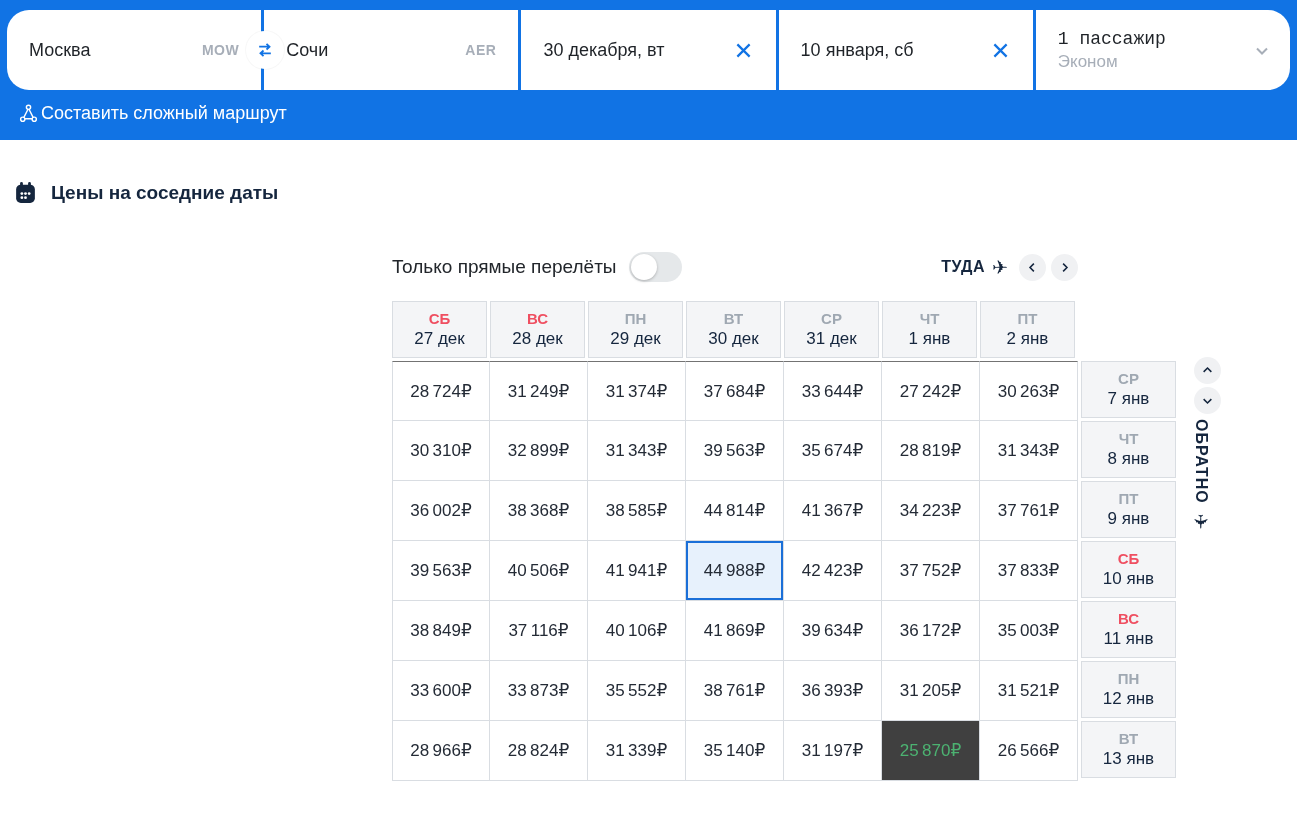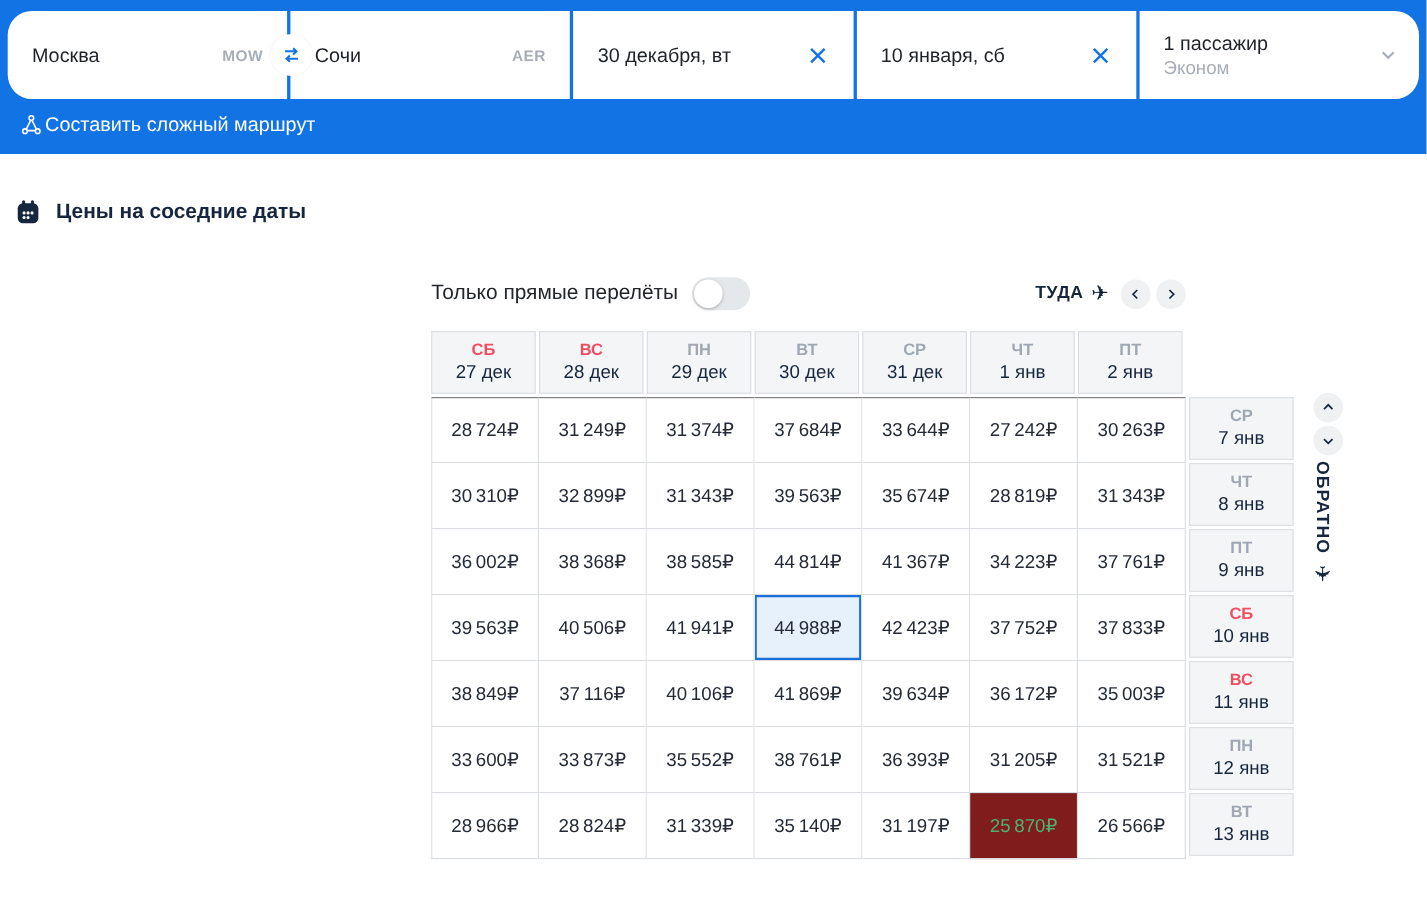--- a/index.html
+++ b/index.html
@@ -9,21 +9,21 @@
   .search-bar { background:#1173e4; padding:10px 7px 4px 7px; }
   .fields { position:relative; display:flex; gap:3px; height:80px; }
   .field { flex:1; background:#fff; display:flex; align-items:center; justify-content:space-between; padding:0 22px; }
   .field.first { border-radius:22px 0 0 22px; }
   .field.last  { border-radius:0 22px 22px 0; }
   .city { font-size:18px; color:#1f2328; }
   .iata { font-size:14px; font-weight:bold; color:#a7aeb8; letter-spacing:.5px; }
   .date-text { font-size:18px; color:#1f2328; }
   .clear-btn { width:20px; height:20px; cursor:pointer; display:flex; align-items:center; justify-content:center; }
   .pax-wrap { display:flex; flex-direction:column; line-height:1.25; }
-  .pax-main { font-size:18px; color:#1f2328; }
+  .pax-main { font-size:18px; color:#1f2328;font-family:Liberation Mono, monospace; }
   .pax-sub { font-size:17px; color:#a7aeb8; }
   .caret { color:#a7aeb8; }
   .swap-btn { position:absolute; left:20.1%; top:50%; transform:translate(-50%,-50%);
     width:38px; height:38px; border-radius:50%; background:#fff; display:flex; align-items:center; justify-content:center;
     box-shadow:0 0 0 1px rgba(0,0,0,.03); cursor:pointer; }
   .route-bar { height:46px; display:flex; align-items:center; gap:1px; padding-left:10px; color:#fff; }
   .route-bar span { font-size:18px; }
 
   
   .section-title { display:flex; align-items:center; gap:13px; margin:40px 0 0 13px; }
@@ -47,21 +47,21 @@
   .dow { font-size:15px; font-weight:bold; color:#9fa8b2; }
   .dow.weekend { color:#ef4f61; }
   .hdate { font-size:17px; color:#15263e; }
 
   .grid { display:grid; grid-template-columns:repeat(7,98px); width:687px; }
   .pcell { height:60px; background:#fff; border-right:1px solid #d9dde2; border-bottom:1px solid #d9dde2;
     display:flex; align-items:center; justify-content:center; font-size:17px; color:#242b36; cursor:pointer; }
   .pcell.col0 { border-left:1px solid #d9dde2; }
   .pcell.row0 { border-top:1px solid #737373; }
   .pcell.selected { background:#e7f1fc; box-shadow:inset 0 0 0 2px #1a6fd8; }
-  .pcell.lowest { background:#7f1d1d; color:#4cb271; }
+  .pcell.lowest { background:#404040; color:#4cb271; }
 
   .side-col { position:absolute; left:689px; top:60px; display:flex; flex-direction:column; gap:3px; }
   .scell { width:95px; height:57px; background:#f4f5f7; border:1px solid #d9dde2; display:flex; flex-direction:column; align-items:center; justify-content:center; gap:2px; cursor:pointer; }
 
   .vert-nav { position:absolute; left:802px; top:56px; display:flex; flex-direction:column; gap:3px; }
   .obratno { position:absolute; left:800px; top:118px; writing-mode:vertical-rl; font-size:16px; font-weight:bold; color:#15263e; letter-spacing:1px; display:flex; align-items:center; gap:6px; }
   .obratno .plane-v { writing-mode:horizontal-tb; display:inline-block; transform:rotate(90deg); font-size:19px; letter-spacing:0; }
 </style>
 </head>
 <body>

